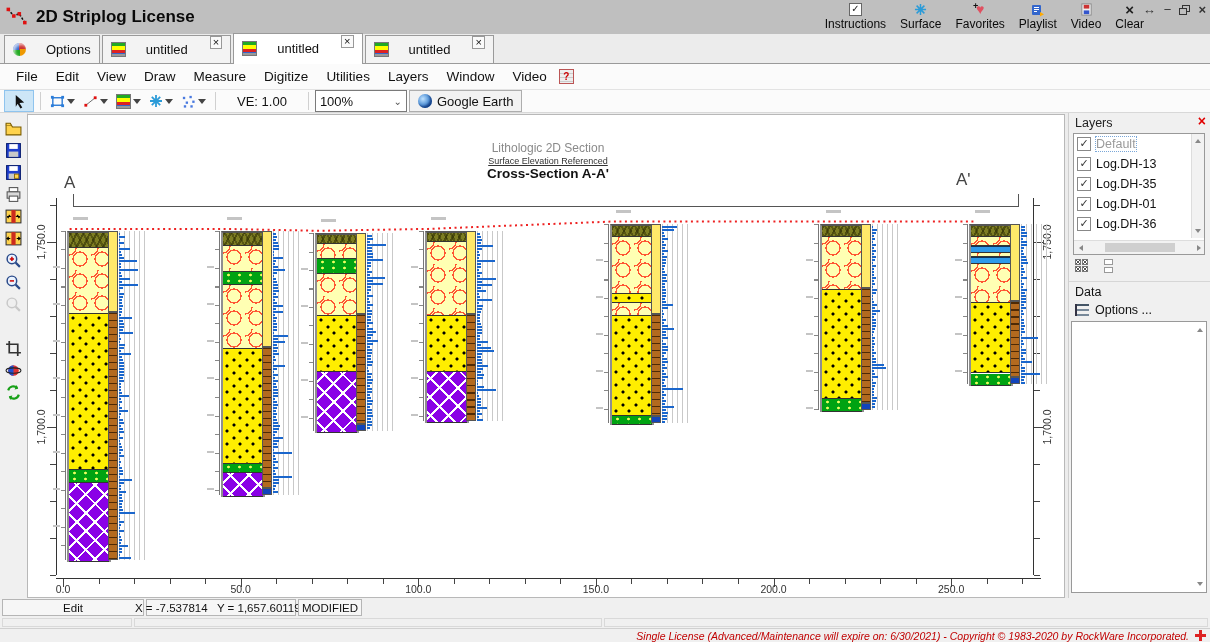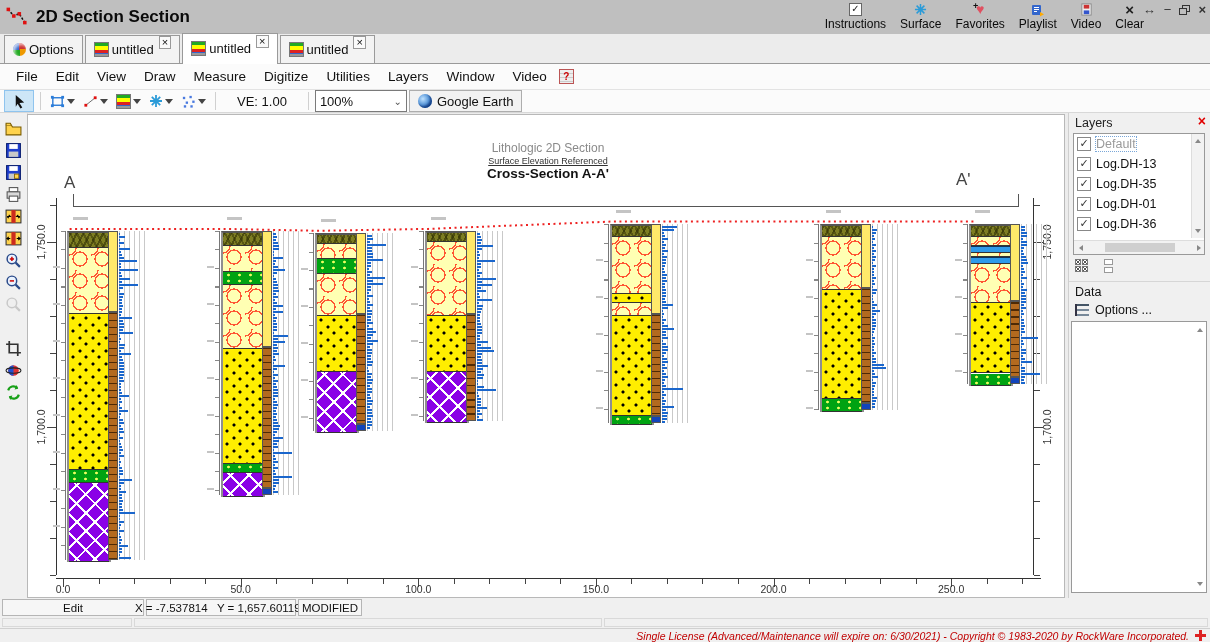--- a/index.html
+++ b/index.html
@@ -17,21 +17,21 @@
   .heart{color:#e05060;font-size:14px;line-height:13px;position:relative;}
   .heart i{position:absolute;left:-3px;top:-3px;font-style:normal;color:#111;font-size:9px;font-weight:bold;}
   .clear-x{font-size:15px;font-weight:bold;color:#222;line-height:13px;}
   .win-ctrls{position:absolute;right:4px;top:4px;display:flex;gap:8px;align-items:center;color:#333;}
   .wc{font-size:13px;line-height:12px;}
   .win-restore{position:relative;width:11px;height:10px;display:inline-block;}
   .win-restore:before{content:"";position:absolute;left:3px;top:0;width:6px;height:5px;border:1px solid #333;}
   .win-restore:after{content:"";position:absolute;left:0;top:3px;width:6px;height:5px;border:1px solid #333;background:#bfbfbf;}
   
   .tabbar{position:absolute;left:0;top:34px;width:1210px;height:30px;background:#ececec;border-bottom:1px solid #9a9a9a;display:flex;align-items:flex-end;padding-left:4px;box-sizing:border-box;}
-  .tab{display:flex;align-items:center;gap:3px;padding:3px 8px 4px 8px;border:1px solid #9a9a9a;border-bottom:none;background:#f3f3f3;margin-right:2px;height:20px;}
+  .tab{display:flex;align-items:center;gap:20px;padding:3px 8px 4px 8px;border:1px solid #9a9a9a;border-bottom:none;background:#f3f3f3;margin-right:2px;height:20px;}
   .tab.active{background:#fff;height:23px;margin-bottom:-1px;}
   .tab-x{display:inline-block;margin-left:2px;padding:0 2px;border:1px solid #999;background:#fafafa;font-size:11px;line-height:11px;transform:translateY(-7px);}
   .tab-icon-sphere{width:13px;height:13px;border-radius:50%;background:conic-gradient(#c33 0 25%,#e90 25% 50%,#2a2 50% 75%,#36c 75%);box-shadow:inset 2px 2px 3px rgba(255,255,255,.7);}
   .tab-icon-log{width:13px;height:13px;border:1px solid #777;background:linear-gradient(to bottom,#2a2 0 25%,#ff0 25% 55%,#d22 55% 75%,#36c 75% 88%,#999 88%);}
   
   .menubar{position:absolute;left:0;top:64px;width:1210px;height:26px;background:#fbfbfb;border-bottom:1px solid #e3e3e3;display:flex;align-items:center;padding-left:8px;gap:2px;box-sizing:border-box;}
   .menu-item{padding:3px 8px;font-size:13.5px;color:#111;}
   .help-ico{width:13px;height:13px;border:1px solid #b55;background:repeating-linear-gradient(to bottom,#eee 0 3px,#ccc 3px 4px);color:#c00;font-size:10px;font-weight:bold;text-align:center;line-height:13px;margin-left:2px;}
   
   .toolbar{position:absolute;left:0;top:90px;width:1210px;height:23px;background:#fbfbfb;border-bottom:1px solid #d8d8d8;display:flex;align-items:center;padding-left:4px;box-sizing:border-box;gap:2px;}
@@ -125,21 +125,21 @@
       <svg viewBox="0 0 20 20">
           <path d="M2 3l5 6 5-2 5 8" fill="none" stroke="#111" stroke-width="1.4" stroke-dasharray="2 1.5"></path>
           <g fill="#e01010">
             <rect x="0.5" y="1.5" width="3.2" height="3.2"></rect>
             <rect x="5.5" y="7.5" width="3.2" height="3.2"></rect>
             <rect x="10.5" y="5.5" width="3.2" height="3.2"></rect>
             <rect x="15.5" y="13.5" width="3.2" height="3.2"></rect>
           </g>
         </svg>
     </span>
-    <span class="win-title">2D Section Section</span>
+    <span class="win-title">2D Striplog License</span>
     <div class="tb-right">
       <div class="tbtn">
         <span class="ticn">
             <span class="chk">✓</span>
           </span>
         <span class="tlab">Instructions</span>
       </div>
       <div class="tbtn">
         <span class="ticn">
             <svg width="13" height="13" viewBox="0 0 14 14" stroke="#2b9bd8" stroke-width="1.6">

